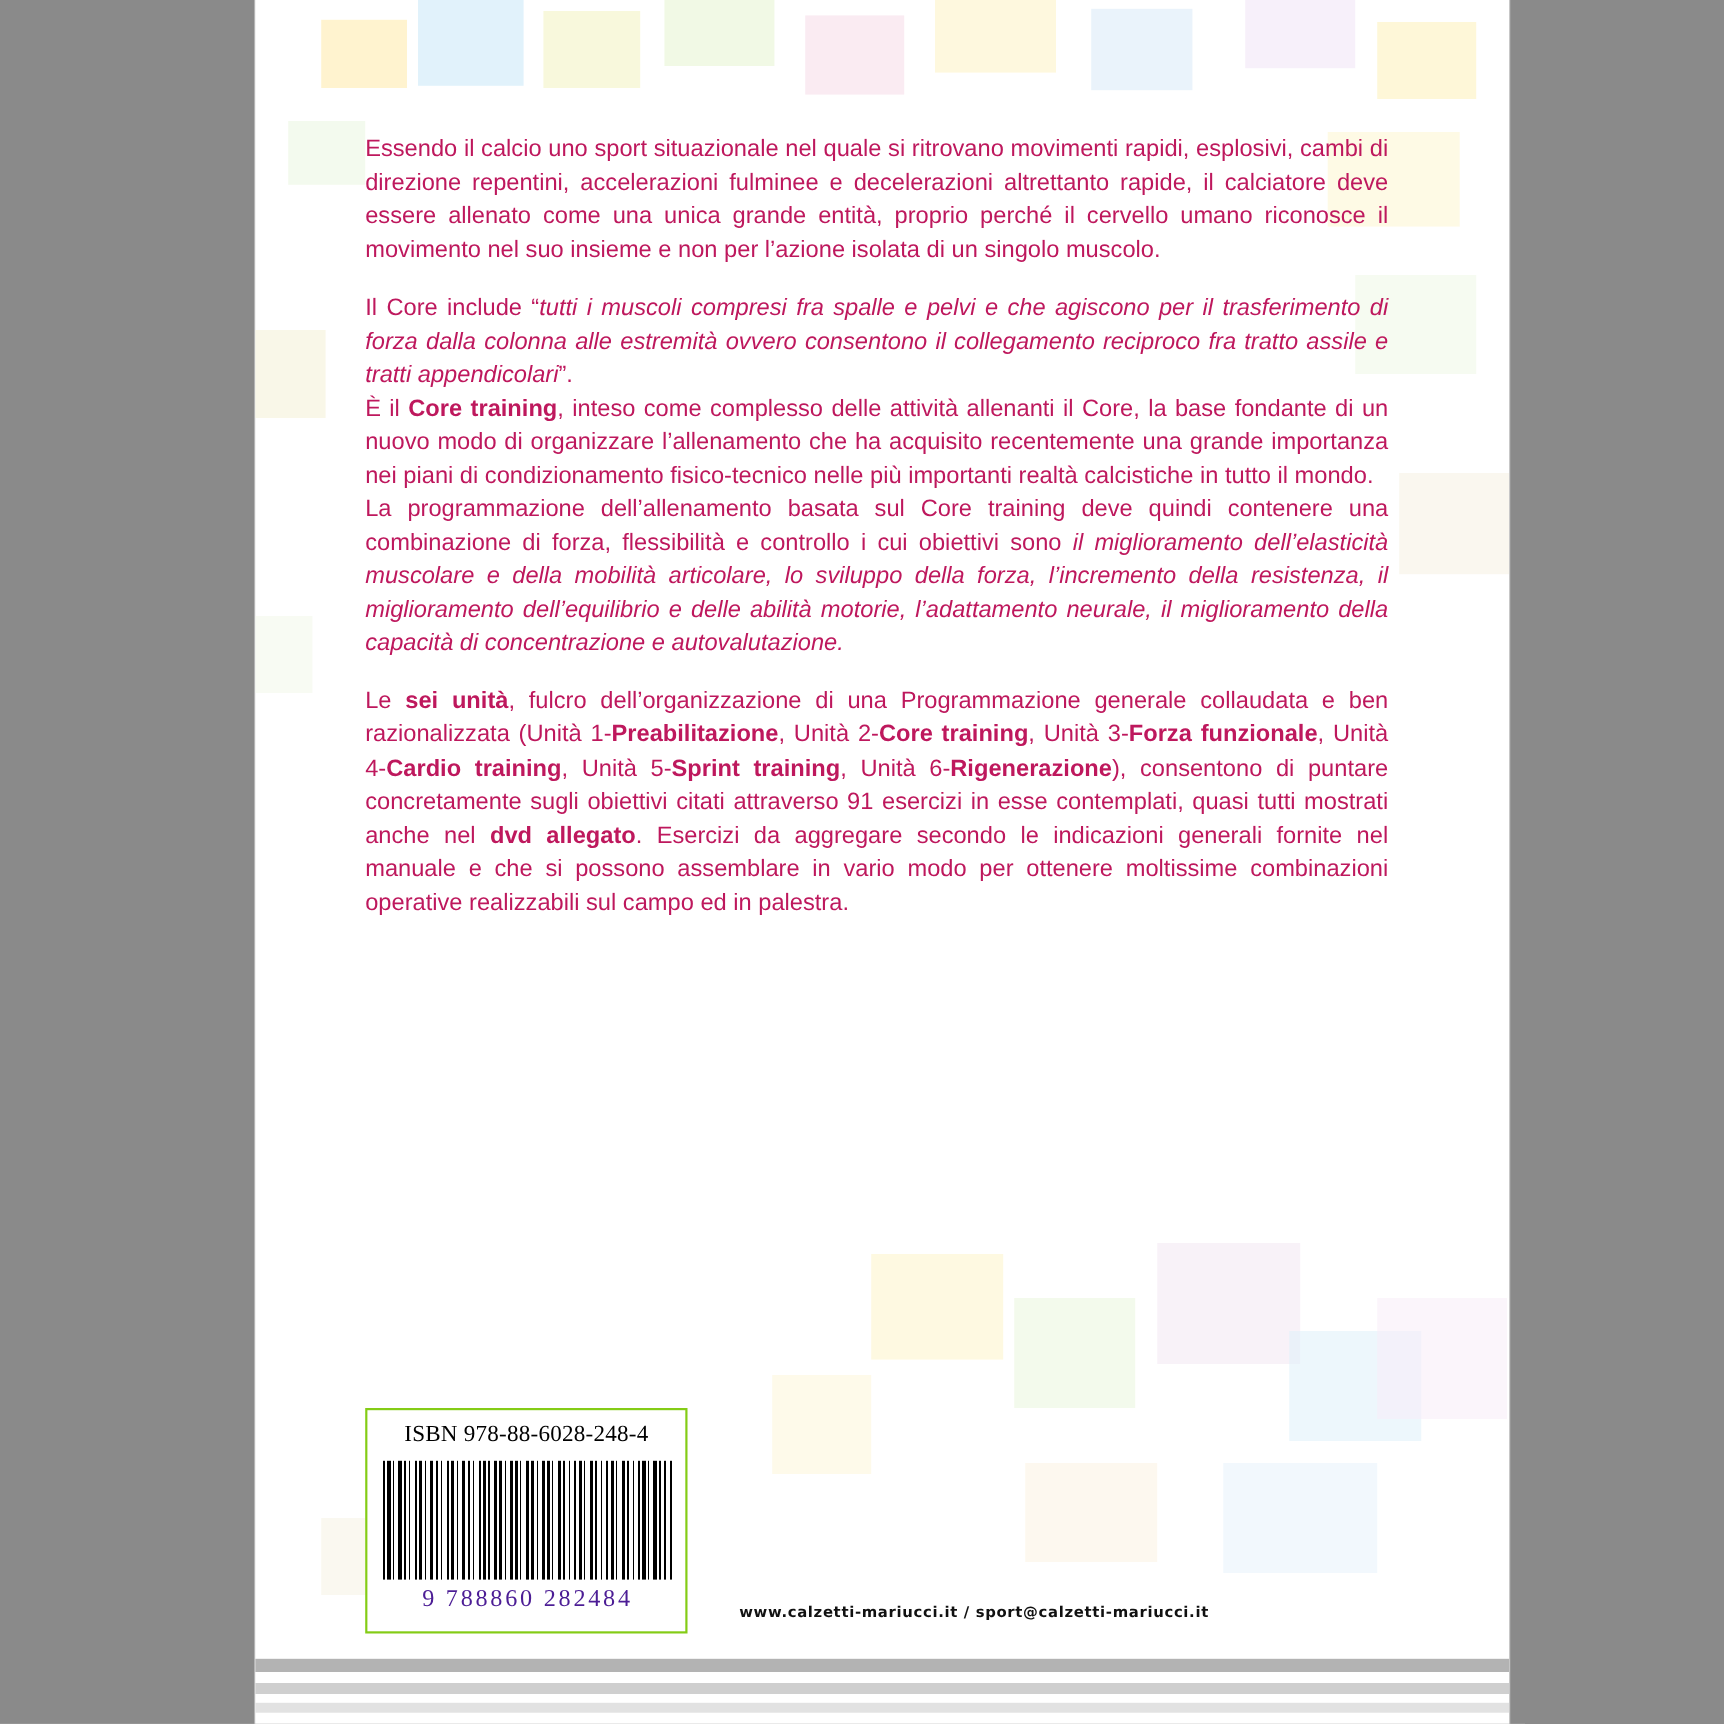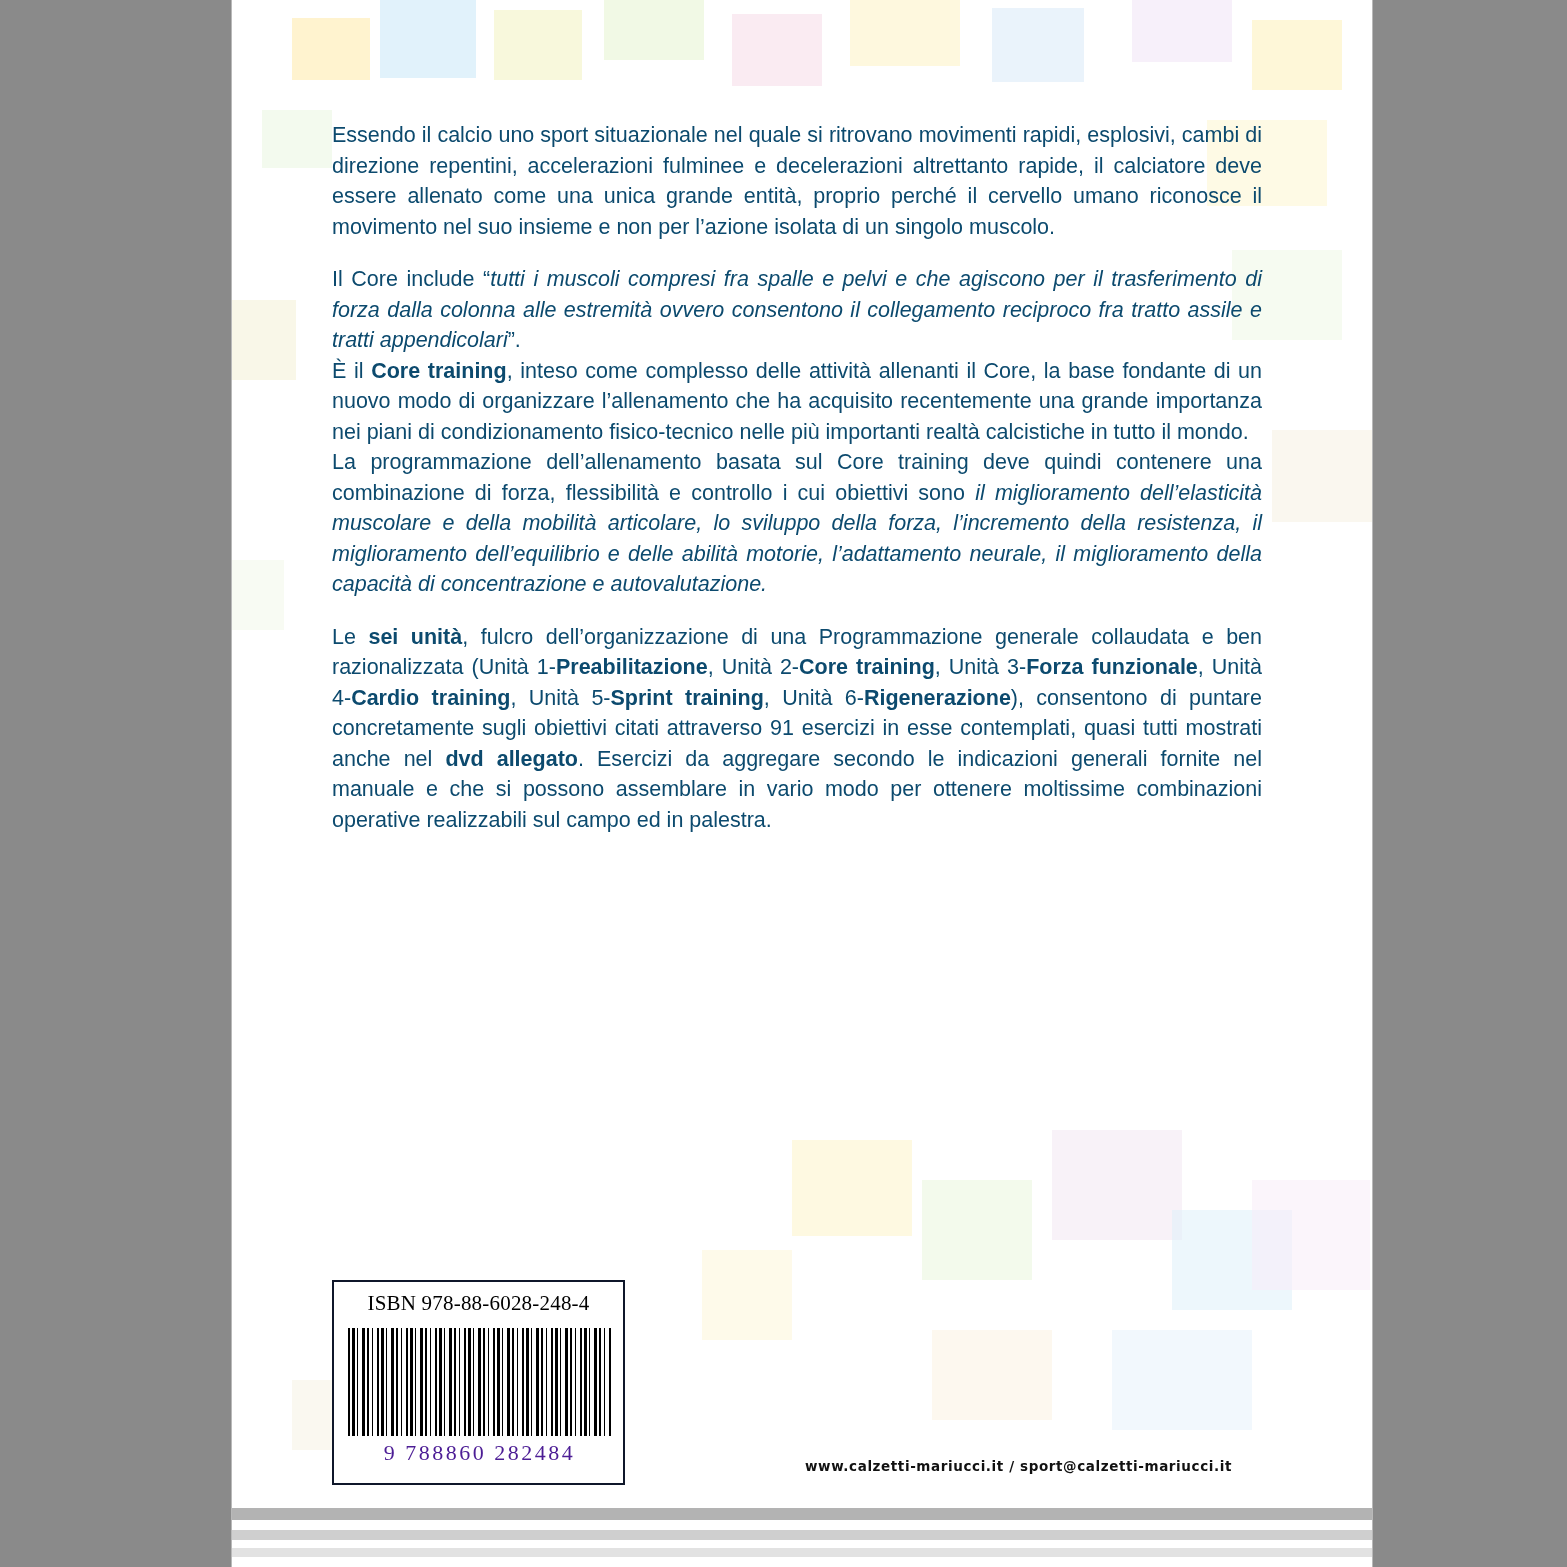--- a/index.html
+++ b/index.html
@@ -39,36 +39,36 @@
     width: 930px;
     color: #1a1a1a;
   }
 
   p.para {
     margin: 0 0 22px 0;
     font-size: 21.5px;
     line-height: 30.5px;
     text-align: justify;
     text-justify: inter-word;
-    color: #0c4a6e;
+    color: #be185d;
   }
   p.tight {
     margin: 0 0 0 0;
   }
   b { font-weight: bold; }
   i { font-style: italic; }
 
   
   .isbn-box {
     position: absolute;
     left: 100px;
     top: 1280px;
     width: 293px;
     height: 205px;
-    border: 2px solid #0f172a;
+    border: 2px solid #84cc16;
     background: #fff;
     box-sizing: border-box;
   }
   .isbn-text {
     font-family: "Liberation Serif", serif;
     font-size: 21px;
     text-align: center;
     margin-top: 9px;
     letter-spacing: 0.2px;
     color: #000;
@@ -111,21 +111,21 @@
     line-height: 25px;
     color: #111;
     letter-spacing: -0.3px;
   }
 
   .site {
     position: absolute;
     left: 440px;
     top: 1458px;
     width: 560px;
-    text-align: right;
+    text-align: left;
     font-family: "DejaVu Sans", sans-serif;
     font-size: 13.5px;
     font-weight: bold;
     letter-spacing: 0.6px;
     color: #111;
   }
 
   
   .stripe {
     position: absolute;

